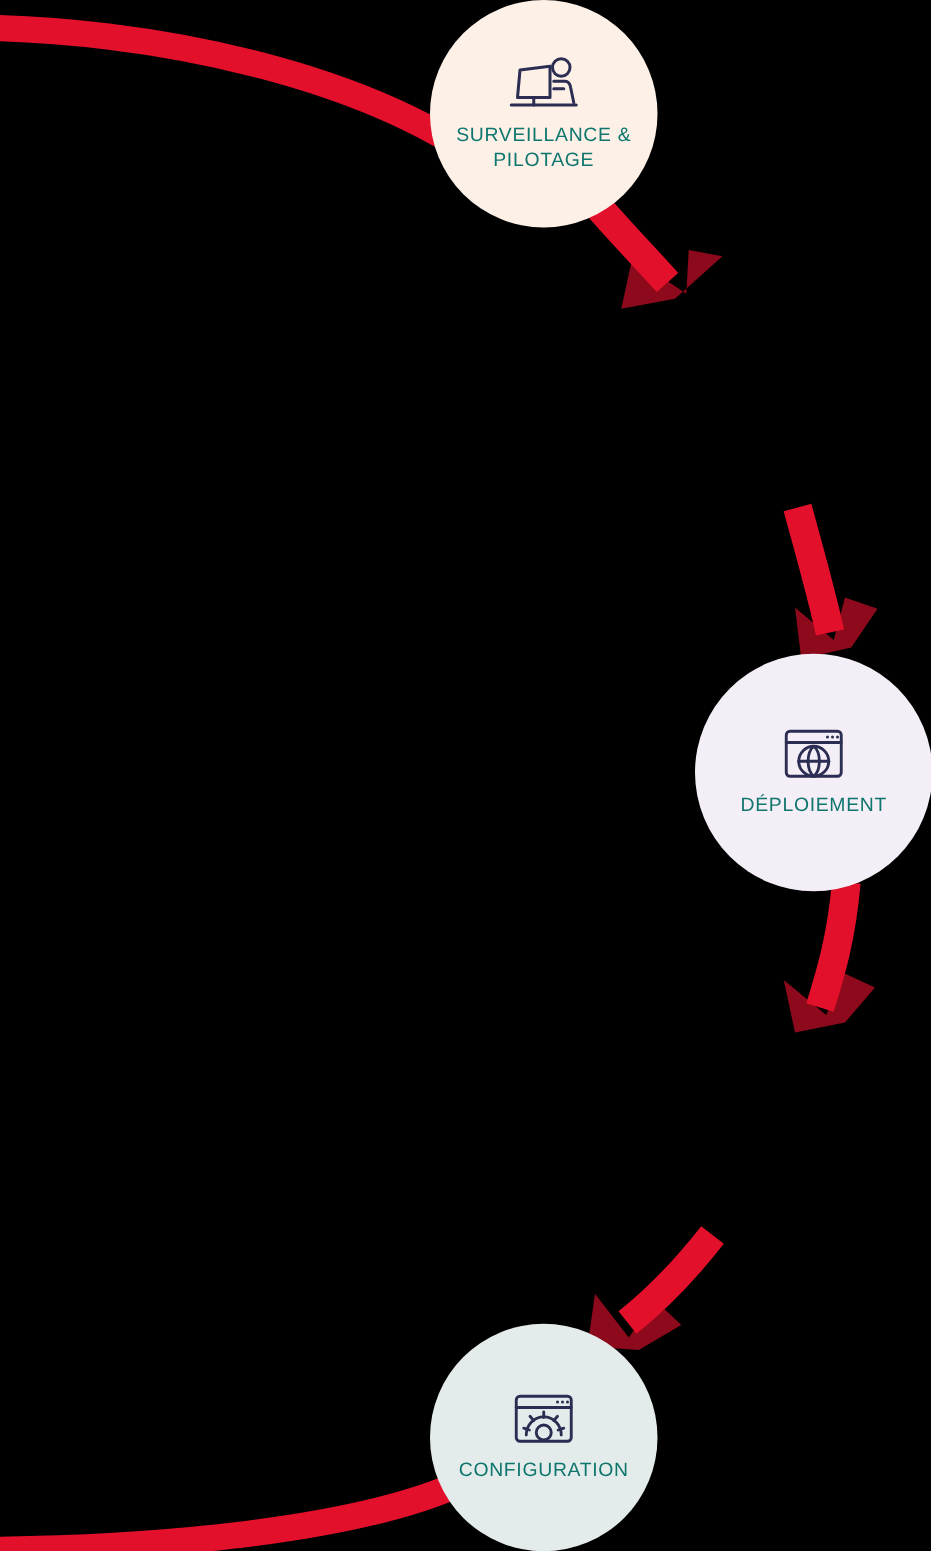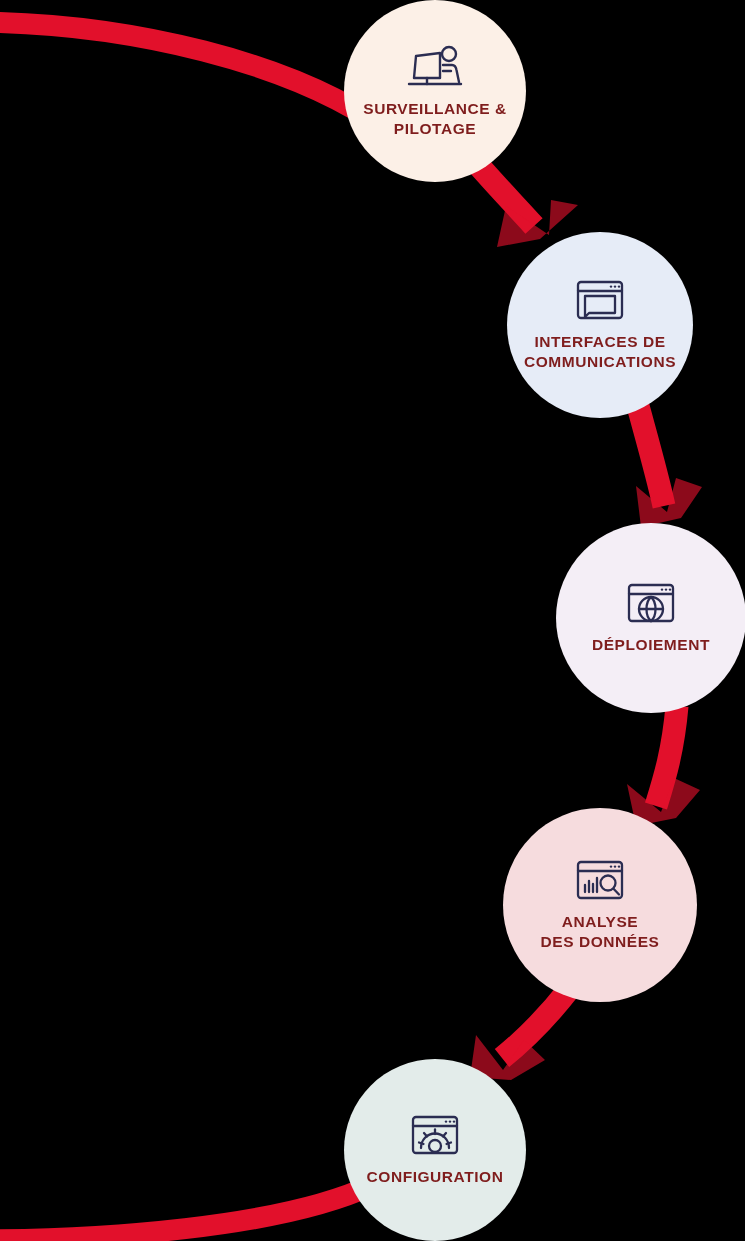--- a/index.html
+++ b/index.html
@@ -35,23 +35,23 @@
     align-items: center;
     justify-content: center;
     box-sizing: border-box;
     text-align: center;
   }
   .node-icon {
     display: block;
     line-height: 0;
   }
   .node-label {
-    color: #7f1d1d;
+    color: #0f766e;
     font-size: 15.5px;
-    font-weight: 700;
+    font-weight: 400;
     letter-spacing: 0.55px;
     line-height: 1.28;
     text-transform: uppercase;
     white-space: pre-line;
     margin-top: 9px;
     padding: 0 6px;
   }
   
   #node-0 { left: 344px; top: 0px;    width: 182px; height: 182px; }
   #node-0 .node-label { margin-top: 11px; }
@@ -99,70 +99,37 @@
         <circle cx="42" cy="10" r="7"></circle>
         <path d="M36 21 L45 21 C48 21 49 23 49.5 26 L52 38"></path>
         <path d="M36 27 L44 27"></path>
         <path d="M2 40 L54 40"></path>
       </svg>
     </span>
     <div class="node-label">SURVEILLANCE &amp;
 PILOTAGE</div>
   </div>
 
-  <div class="node" id="node-1" style="background:#E6ECF7;">
-    <span class="node-icon">
-      <svg width="50" height="44" viewBox="0 0 50 44" fill="none" stroke="#2b2d52" stroke-width="2.3" stroke-linecap="round" stroke-linejoin="round">
-        <rect x="3" y="3" width="44" height="36" rx="3"></rect>
-        <path d="M3 12 L47 12"></path>
-        <circle cx="36" cy="7.6" r="1.2" fill="#2b2d52" stroke="none"></circle>
-        <circle cx="40" cy="7.6" r="1.2" fill="#2b2d52" stroke="none"></circle>
-        <circle cx="44" cy="7.6" r="1.2" fill="#2b2d52" stroke="none"></circle>
-        <path d="M10 17 L40 17 L40 34 L14 34 L10 38 Z"></path>
-      </svg>
-    </span>
-    <div class="node-label">INTERFACES DE
-COMMUNICATIONS</div>
-  </div>
 
   <div class="node" id="node-2" style="background:#F4EEF6;">
     <span class="node-icon">
       <svg width="50" height="44" viewBox="0 0 50 44" fill="none" stroke="#2b2d52" stroke-width="2.3" stroke-linecap="round" stroke-linejoin="round">
         <rect x="3" y="3" width="44" height="36" rx="3"></rect>
         <path d="M3 12 L47 12"></path>
         <circle cx="36" cy="7.6" r="1.2" fill="#2b2d52" stroke="none"></circle>
         <circle cx="40" cy="7.6" r="1.2" fill="#2b2d52" stroke="none"></circle>
         <circle cx="44" cy="7.6" r="1.2" fill="#2b2d52" stroke="none"></circle>
         <circle cx="25" cy="27" r="12"></circle>
         <path d="M13 27 L37 27"></path>
         <path d="M25 15 C31 20 31 34 25 39 C19 34 19 20 25 15 Z"></path>
       </svg>
     </span>
     <div class="node-label">DÉPLOIEMENT</div>
   </div>
 
-  <div class="node" id="node-3" style="background:#F6DCDE;">
-    <span class="node-icon">
-      <svg width="50" height="44" viewBox="0 0 50 44" fill="none" stroke="#2b2d52" stroke-width="2.3" stroke-linecap="round" stroke-linejoin="round">
-        <rect x="3" y="3" width="44" height="36" rx="3"></rect>
-        <path d="M3 12 L47 12"></path>
-        <circle cx="36" cy="7.6" r="1.2" fill="#2b2d52" stroke="none"></circle>
-        <circle cx="40" cy="7.6" r="1.2" fill="#2b2d52" stroke="none"></circle>
-        <circle cx="44" cy="7.6" r="1.2" fill="#2b2d52" stroke="none"></circle>
-        <path d="M10 33 L10 26"></path>
-        <path d="M14 33 L14 22"></path>
-        <path d="M18 33 L18 25"></path>
-        <path d="M22 33 L22 19"></path>
-        <circle cx="33" cy="24" r="7.5"></circle>
-        <path d="M38.5 29.8 L44 35.5"></path>
-      </svg>
-    </span>
-    <div class="node-label">ANALYSE
-DES DONNÉES</div>
-  </div>
 
   <div class="node" id="node-4" style="background:#E3ECEA;align-items:center;">
     <span class="node-icon">
       <svg width="50" height="44" viewBox="0 0 50 44" fill="none" stroke="#2b2d52" stroke-width="2.3" stroke-linecap="round" stroke-linejoin="round">
         <rect x="3" y="3" width="44" height="36" rx="3"></rect>
         <path d="M3 12 L47 12"></path>
         <circle cx="36" cy="7.6" r="1.2" fill="#2b2d52" stroke="none"></circle>
         <circle cx="40" cy="7.6" r="1.2" fill="#2b2d52" stroke="none"></circle>
         <circle cx="44" cy="7.6" r="1.2" fill="#2b2d52" stroke="none"></circle>
         <path d="M11 34 C11 26 17 19.5 25 19.5 C33 19.5 39 26 39 34"></path>

